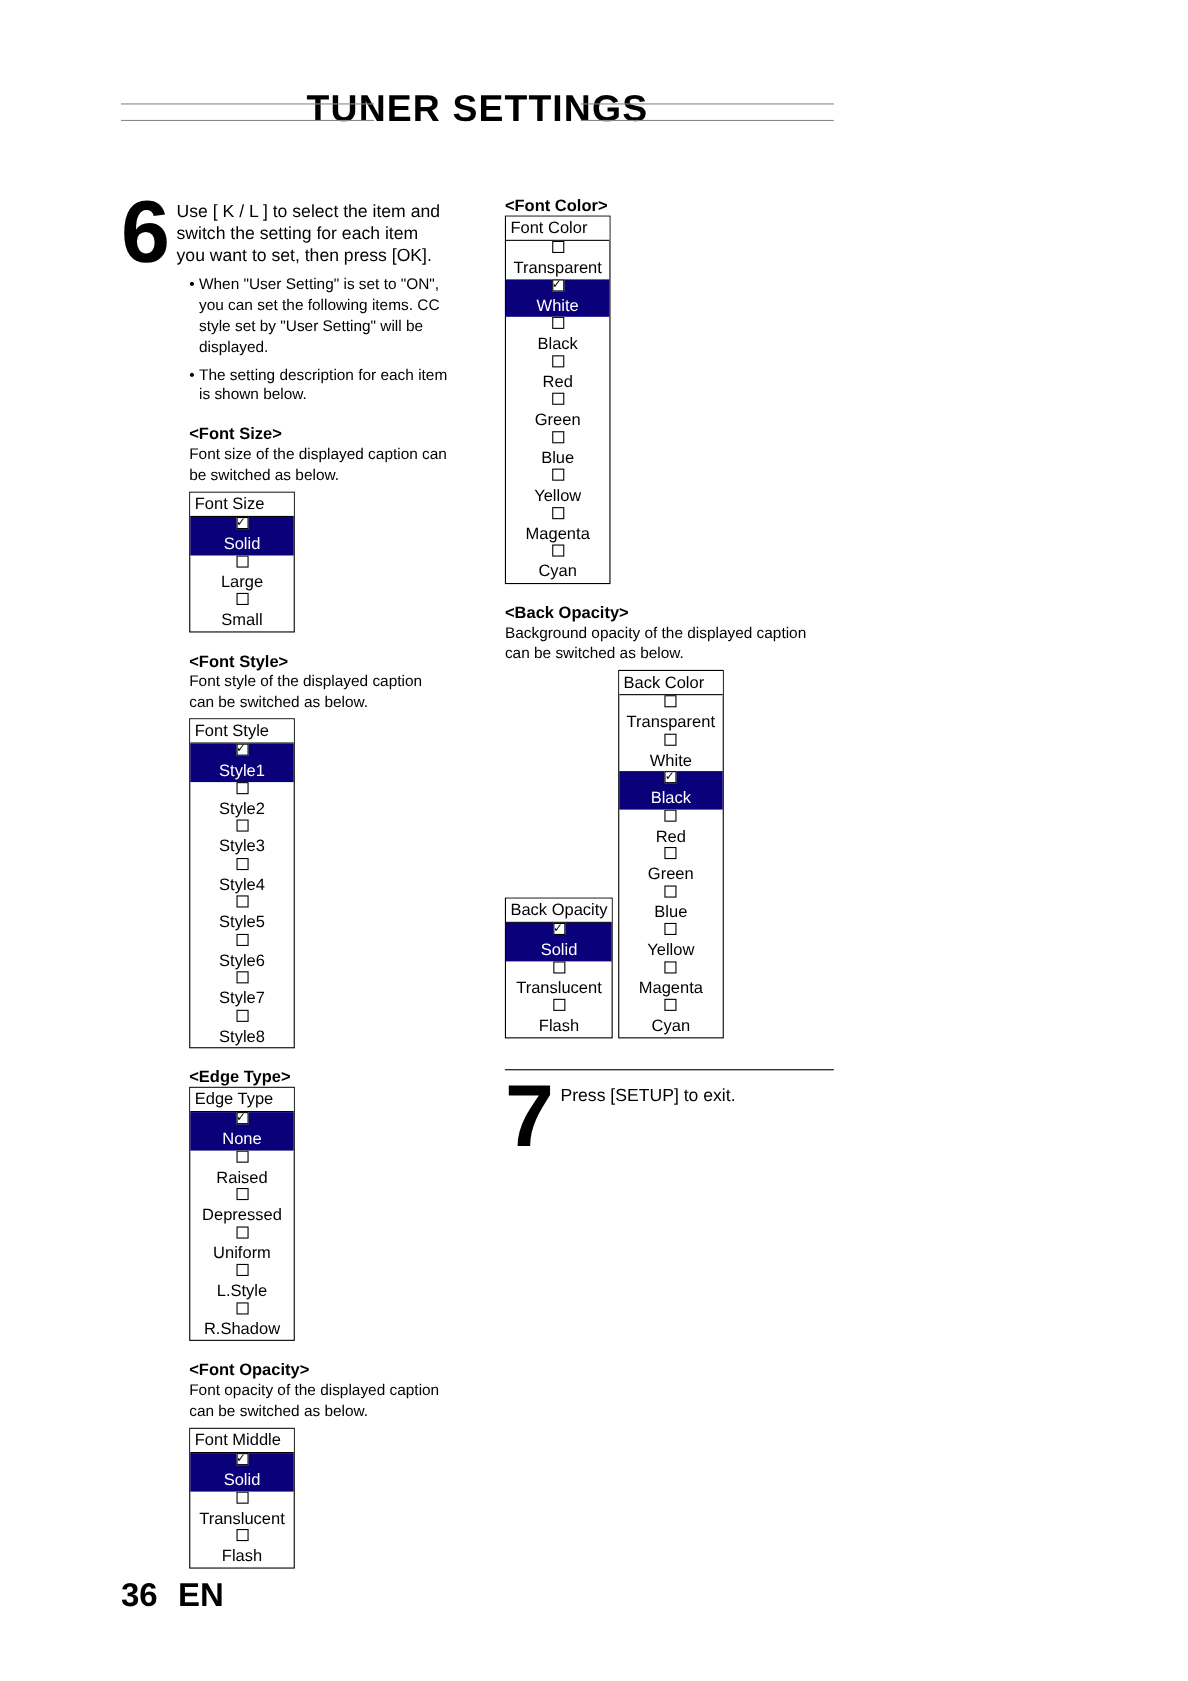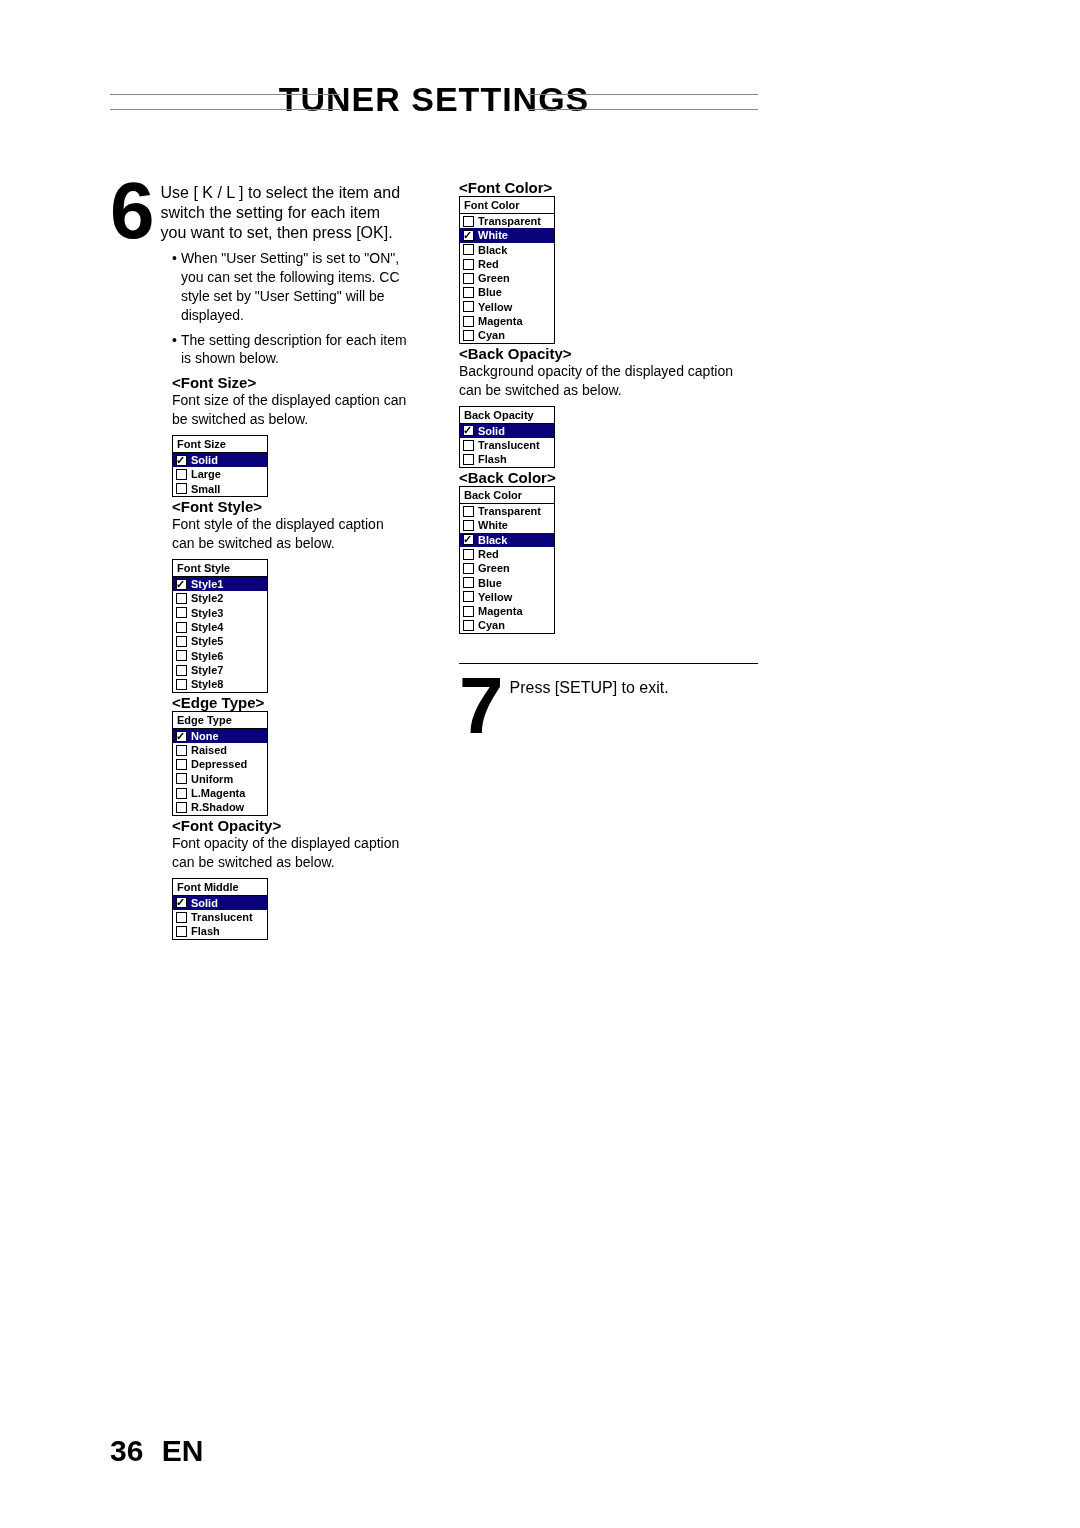--- a/index.html
+++ b/index.html
@@ -74,50 +74,52 @@
     display: flex;
     gap: 4px;
     margin-bottom: 6px;
   }
   .bullets .bullet .dot::before {
     content: "•";
   }
   .section-head {
     font-size: 15px;
     font-weight: 700;
+    margin-top: 18px;
     margin-left: 62px;
   }
   .section-desc {
     font-size: 14px;
     line-height: 1.35;
     margin-left: 62px;
     margin-bottom: 6px;
   }
   .menu-box {
     margin-left: 62px;
     border: 1px solid #000;
     display: inline-block;
-    font-size: 11px;
-    font-weight: 700;
+    font-size: 15px;
+    font-weight: 400;
     min-width: 94px;
   }
   .menu-title {
     padding: 2px 4px;
     border-bottom: 1px solid #000;
     background: #fff;
   }
   .menu-list {
     padding: 0;
   }
   .menu-row {
     display: flex;
     align-items: center;
     gap: 4px;
     padding: 0px 3px;
     line-height: 1.3;
+    flex-direction: column;
   }
   .menu-row.sel {
     background: #0a007a;
     color: #fff;
   }
   .menu-row .chk {
     width: 9px;
     height: 9px;
     border: 1px solid #000;
     display: inline-block;
@@ -259,21 +261,21 @@
             <div class="menu-row">
               <span class="chk"></span>
               <span>Depressed</span>
             </div>
             <div class="menu-row">
               <span class="chk"></span>
               <span>Uniform</span>
             </div>
             <div class="menu-row">
               <span class="chk"></span>
-              <span>L.Magenta</span>
+              <span>L.Style</span>
             </div>
             <div class="menu-row">
               <span class="chk"></span>
               <span>R.Shadow</span>
             </div>
           </div>
       </div>
 
       
       <div class="section-head">&lt;Font Opacity&gt;</div>
@@ -359,21 +361,20 @@
               <span>Translucent</span>
             </div>
             <div class="menu-row">
               <span class="chk"></span>
               <span>Flash</span>
             </div>
           </div>
       </div>
 
       
-      <div class="section-head">&lt;Back Color&gt;</div>
       <div class="menu-box">
         <div class="menu-title">Back Color</div>
         <div class="menu-list">
             <div class="menu-row">
               <span class="chk"></span>
               <span>Transparent</span>
             </div>
             <div class="menu-row">
               <span class="chk"></span>
               <span>White</span>

